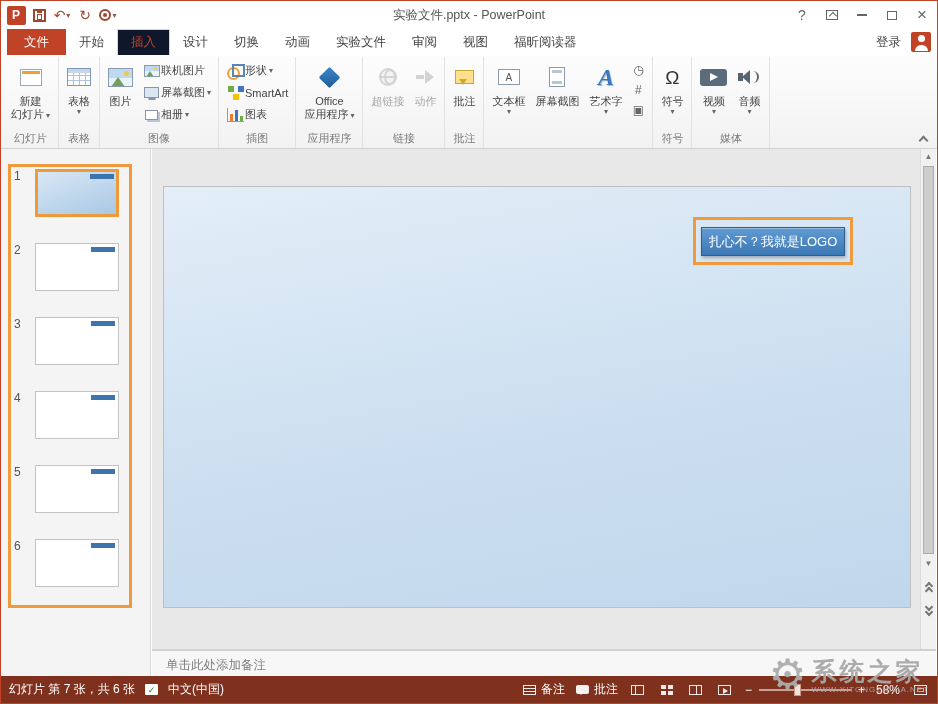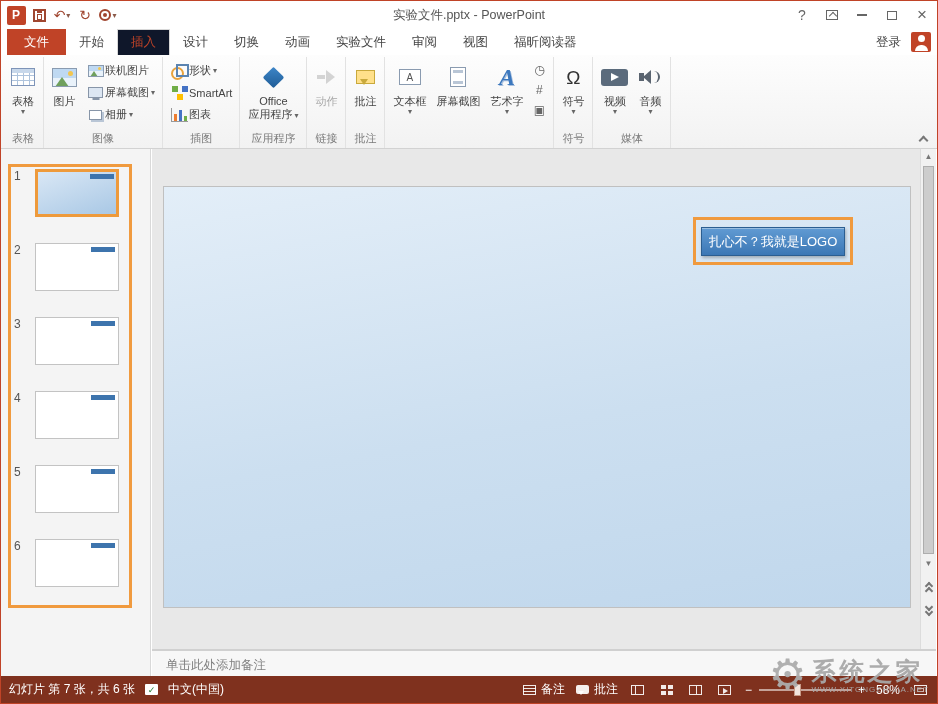--- a/index.html
+++ b/index.html
@@ -202,20 +202,32 @@
     <span class="tab">实验文件</span>
     <span class="tab">审阅</span>
     <span class="tab">视图</span>
     <span class="tab">福昕阅读器</span>
     <span class="signin">登录</span>
     <span class="avatar"></span>
   </div>
 
   <div class="ribbon">
 
+    <div class="rgroup">
+      <div class="gcontent">
+        <div class="bigbtn">
+          <span class="ic">
+              <span class="i-newslide"></span>
+            </span>
+          <span>新建</span>
+          <span><span>幻灯片</span><span class="ddl">▾</span></span>
+        </div>
+      </div>
+      <div class="glabel">幻灯片</div>
+    </div>
 
     <div class="rgroup">
       <div class="gcontent">
         <div class="bigbtn">
           <span class="ic">
               <span class="i-table"></span>
             </span>
           <span>表格</span>
           <span class="dd">▾</span>
         </div>
@@ -292,20 +304,26 @@
             </span>
           <span>Office</span>
           <span><span>应用程序</span><span class="ddl">▾</span></span>
         </div>
       </div>
       <div class="glabel">应用程序</div>
     </div>
 
     <div class="rgroup">
       <div class="gcontent">
+        <div class="bigbtn disabled">
+          <span class="ic">
+              <span class="i-globe"></span>
+            </span>
+          <span>超链接</span>
+        </div>
         <div class="bigbtn disabled">
           <span class="ic">
               <span class="i-action"></span>
             </span>
           <span>动作</span>
         </div>
       </div>
       <div class="glabel">链接</div>
     </div>
 

